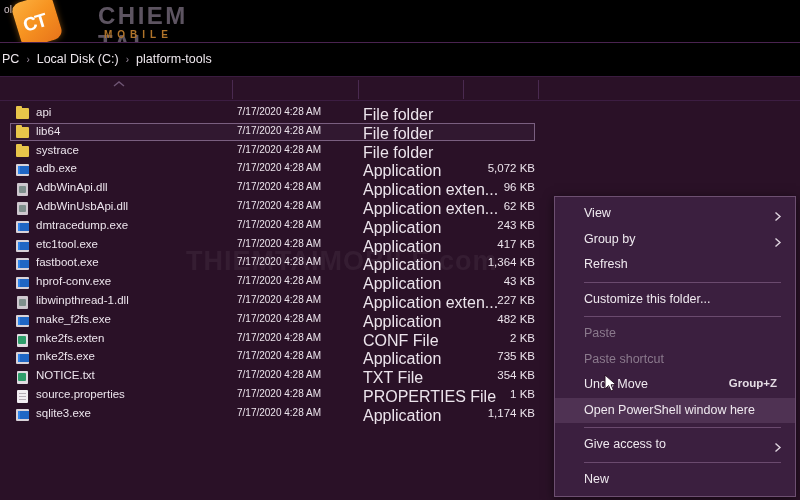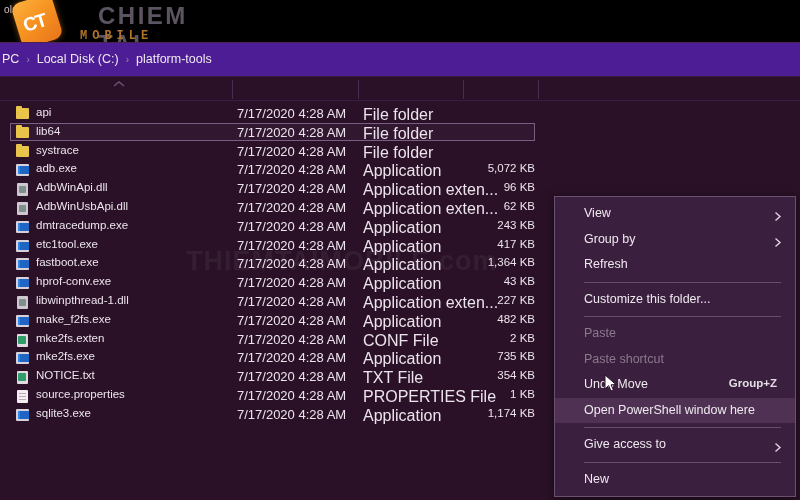--- a/index.html
+++ b/index.html
@@ -28,28 +28,27 @@
     font-family:"Liberation Sans", sans-serif;line-height:26px;
   }
   .logo-main{
     position:absolute;left:79px;top:6px;
     font-size:24px;font-weight:bold;letter-spacing:2.5px;
     color:#5d5461;
     font-family:"Liberation Sans", sans-serif;
     margin-left:15px;
   }
   .logo-sub{
-    position:absolute;left:76px;top:33px;
-    font-size:12px;font-weight:bold;letter-spacing:5px;
+    position:absolute;left:100px;top:33px;
+    font-size:10px;font-weight:bold;letter-spacing:5px;
     color:#b0742a;
-    font-family:Liberation Mono, monospace;
-  }
-
-  
-  .crumbbar{position:absolute;left:0;top:42px;width:800px;height:33px;background:#4c1d95;border-top:1px solid #4a2350;border-bottom:1px solid #3a1b3f;}
+  }
+
+  
+  .crumbbar{position:absolute;left:0;top:42px;width:800px;height:33px;background:#000000;border-top:1px solid #4a2350;border-bottom:1px solid #3a1b3f;}
   .crumb{position:absolute;top:9px;font-size:12.5px;color:#efe8ee;white-space:nowrap;}
   .crumb .sep{color:#9d8ea0;font-size:10px;padding:0 7px;}
 
   
   .headerrow{position:absolute;left:0;top:78px;width:800px;height:22px;}
   .colhead{position:absolute;top:2px;font-size:12px;color:#e3dbe4;}
   .colsep{position:absolute;top:80px;width:1px;height:19px;background:#4a2a50;}
   .sortchev{position:absolute;left:113px;top:80px;width:12px;height:8px;}
   .sortchev svg{display:block;}
   .hdr-underline{position:absolute;left:0;top:100px;width:800px;height:1px;background:#3c1d42;}
@@ -57,21 +56,21 @@
   
   .rows{position:absolute;left:0;top:105px;width:800px;}
   .row{position:relative;height:18.8px;}
   .row.selected .rowbox{
     position:absolute;left:10px;top:-1px;width:525px;height:18px;
     border:1px solid #7a5f80;background:rgba(120,90,126,.10);
     box-sizing:border-box;
   }
   .ficon{position:absolute;left:16px;top:3px;width:13px;height:13px;}
   .fname{position:absolute;left:36px;top:1px;font-size:11.5px;color:#ece4ec;white-space:nowrap;text-align:center;}
-  .fdate{position:absolute;left:237px;top:1px;font-size:13px;color:#ece4ec;white-space:nowrap;}
+  .fdate{position:absolute;left:237px;top:1px;font-size:10px;color:#ece4ec;white-space:nowrap;}
   .ftype{position:absolute;left:363px;top:1px;font-size:16px;color:#ece4ec;white-space:nowrap;}
   .fsize{position:absolute;left:440px;width:95px;top:1px;font-size:11.5px;color:#ece4ec;text-align:right;white-space:nowrap;}
 
   
   .ic-folder{position:absolute;left:0;top:0;width:13px;height:11px;background:#e8c54a;border-radius:1px;}
   .ic-folder:before{content:"";position:absolute;left:0;top:-2px;width:6px;height:3px;background:#e8c54a;border-radius:1px 1px 0 0;}
   .ic-app{position:absolute;left:0;top:0;width:13px;height:12px;background:#d8d2d8;border-radius:1px;}
   .ic-app:after{content:"";position:absolute;left:2px;top:2px;width:9px;height:8px;background:#1f66c4;border-left:2px solid #2f86ee;}
   .ic-dll{position:absolute;left:1px;top:0;width:11px;height:13px;background:#cfc8cf;border-radius:1px;}
   .ic-dll:after{content:"";position:absolute;left:2px;top:3px;width:7px;height:7px;background:#7e8f8c;border-radius:1px;}

